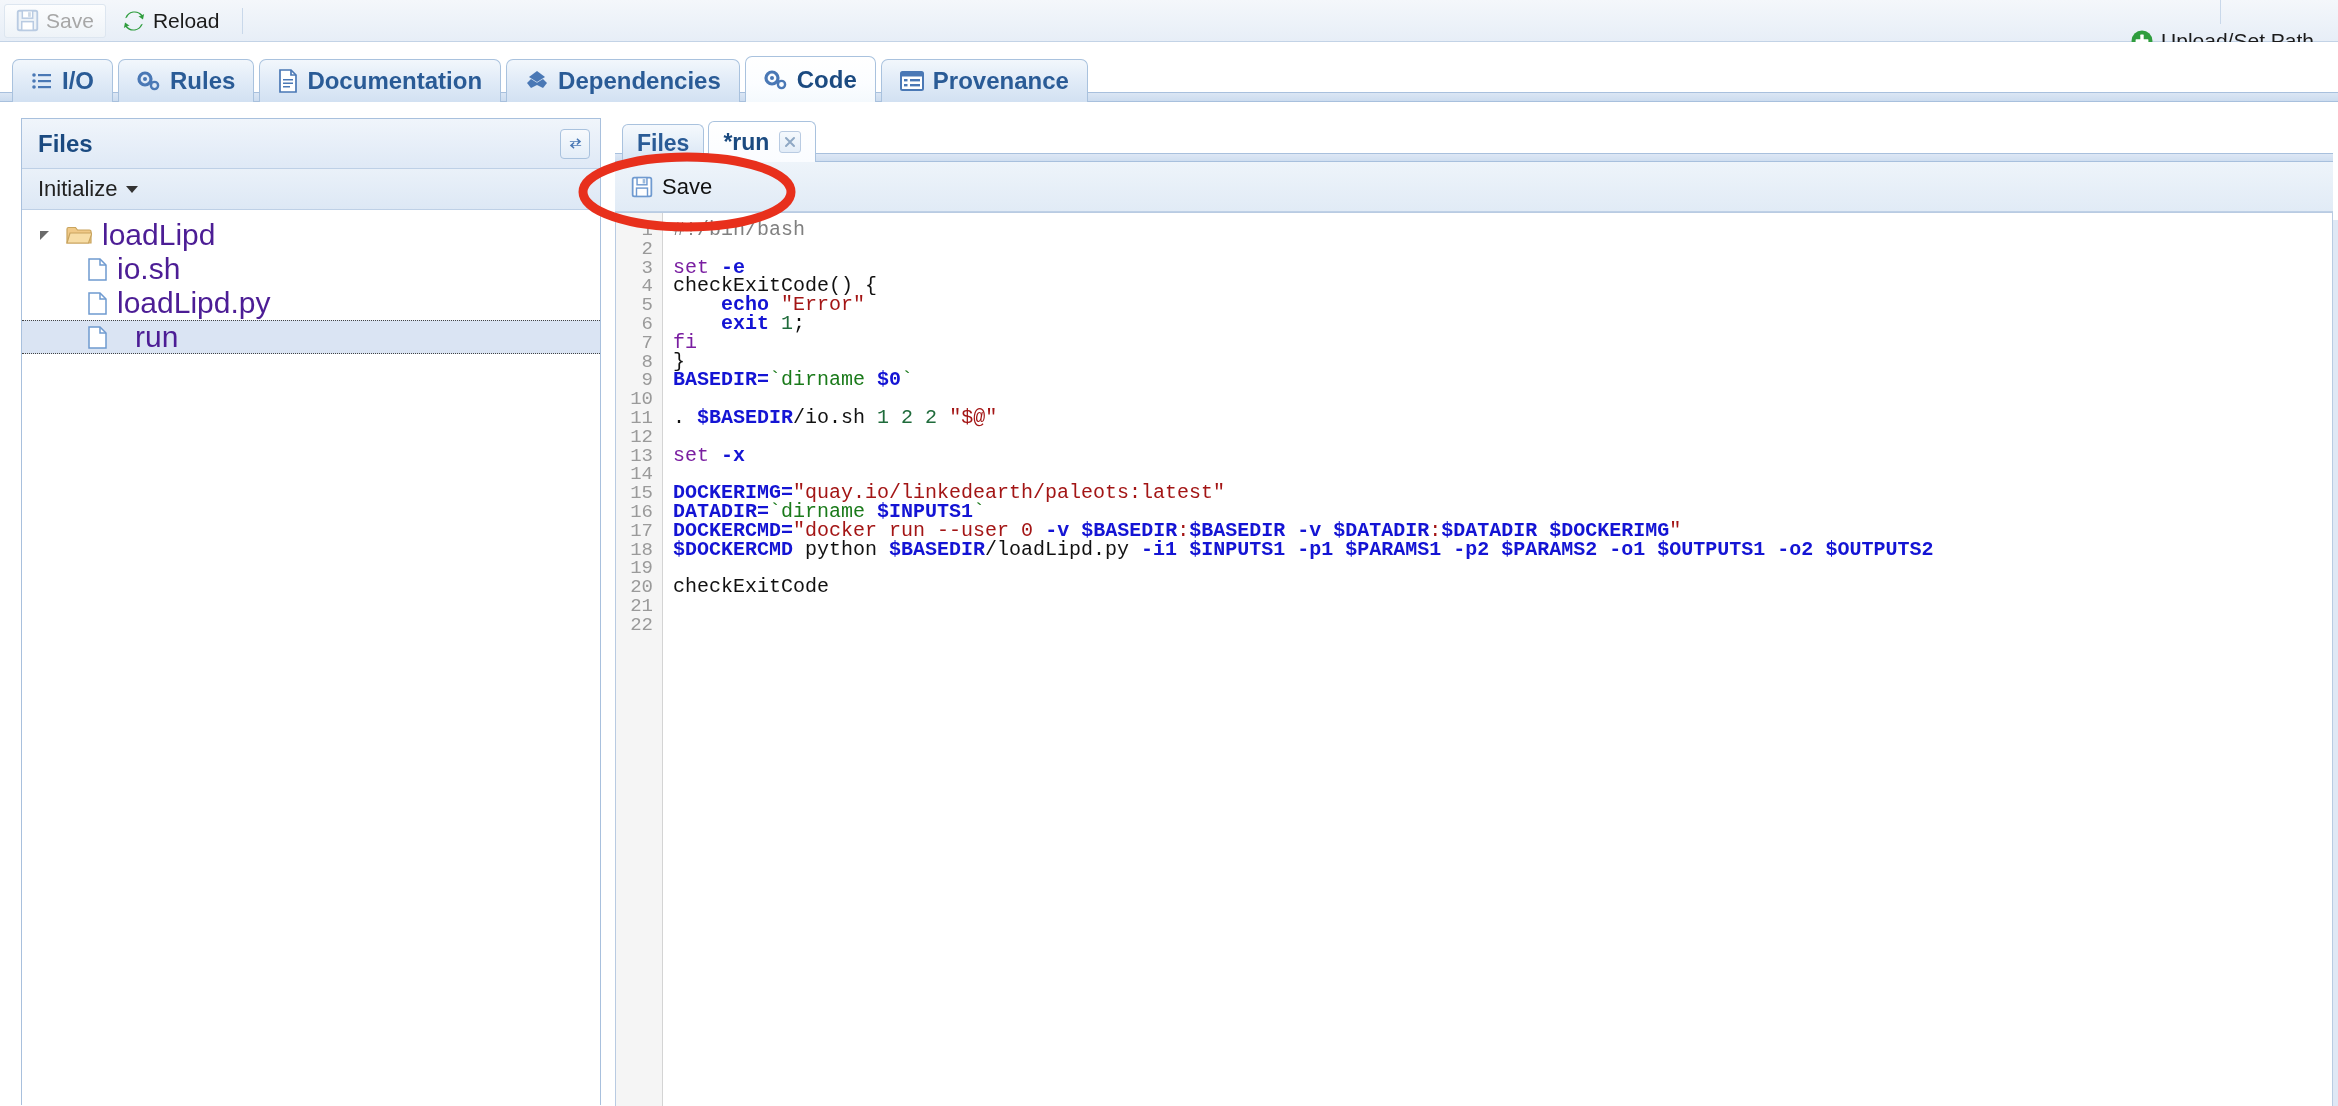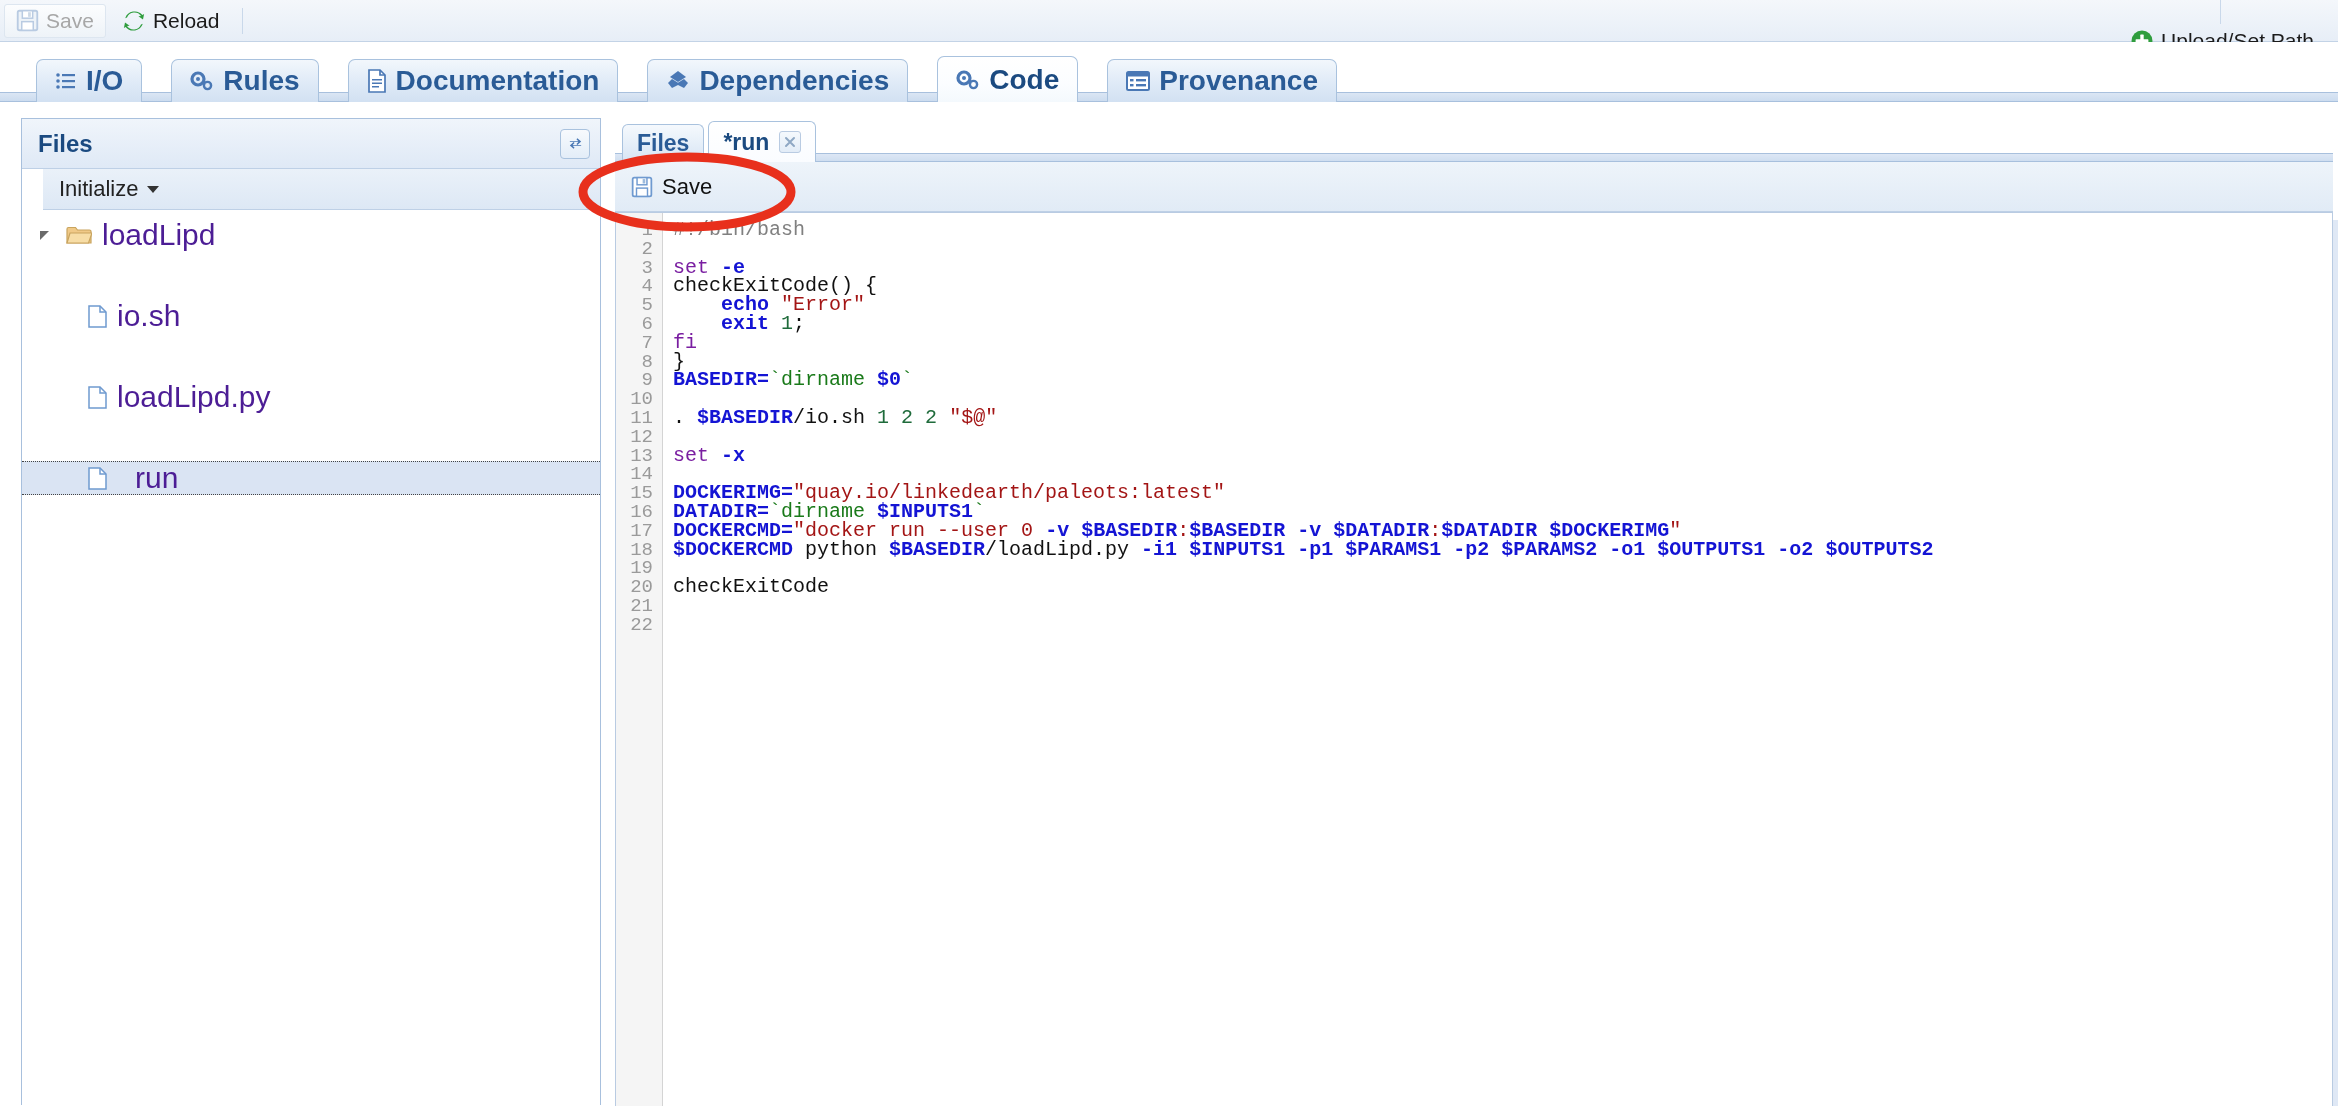--- a/index.html
+++ b/index.html
@@ -48,22 +48,22 @@
     background: linear-gradient(to bottom,#dbe6f4,#ccdcef);
     border-top: 1px solid #a8c0dd; border-bottom: 1px solid #a8c0dd;
   }
   .tab {
     position: relative; z-index: 2;
     display: flex; align-items: center; gap: 9px;
     height: 43px; padding: 0 18px;
     background: linear-gradient(to bottom,#f2f7fc 0%, #dfeaf7 55%, #d2e1f2 100%);
     border: 1px solid #a9c2de; border-bottom: none;
     border-radius: 7px 7px 0 0;
-    font-size: 28px; font-weight: bold; color: #2a5b96;
-    cursor: pointer; white-space: nowrap; margin-left: 24px;
+    font-size: 24px; font-weight: bold; color: #2a5b96;
+    cursor: pointer; white-space: nowrap;
   }
   .tab.active {
     background: linear-gradient(to bottom,#ffffff 0%,#fbfdff 60%,#f4f9fd 100%);
     color: #1b4a80;
     height: 46px;
   }
 
   
   .body-area { position: absolute; left: 8px; top: 110px; width: 2338px; height: 996px; background:#fff; }
 
@@ -81,36 +81,35 @@
   .files-refresh {
     margin-left: auto; width: 30px; height: 30px;
     background: linear-gradient(to bottom,#f7fafd,#e3edf8);
     border: 1px solid #a9c2de; border-radius: 4px;
     display: flex; align-items: center; justify-content: center; cursor: pointer;
   }
   .files-subbar {
     height: 41px; display: flex; align-items: center; padding-left: 16px;
     background: linear-gradient(to bottom,#eaf1f9 0%,#dde8f5 100%);
     border-bottom: 1px solid #bed0e6;
-    margin-left: 21px;
   }
   .init-menu { font-size: 22px; color: #222; cursor: pointer; display: flex; align-items: center; gap: 9px; }
   .caret-dn { width:0; height:0; border-left:6px solid transparent; border-right:6px solid transparent; border-top:7px solid #333; }
 
   .tree { padding-top: 8px; font-size: 30px; color: #4c1d95; }
   .tree-row {
     display: flex; align-items: center; height: 34px; padding-left: 18px;
     cursor: pointer; gap: 10px;
     border-top: 1px solid transparent; border-bottom: 1px solid transparent;
   }
   .tree-row.selected {
     background: #dae4f3;
     border-top: 1px dotted #444; border-bottom: 1px dotted #444; gap: 28px;
   }
-  .tree-row.lvl2 { padding-left: 66px; margin-top: 47px; }
+  .tree-row.lvl2 { padding-left: 66px; }
   .tw { width: 16px; display:flex; align-items:center; }
   .twisty { width:0;height:0;border-top:9px solid #6a6a6a;border-right:9px solid transparent; }
 
   
   .editor-region { position: absolute; left: 607px; top: 0; width: 1718px; height: 996px; }
 
   .ed-tabstrip {
     position: absolute; left: 0; top: 4px; width: 1718px; height: 48px;
     display: flex; align-items: flex-end; padding-left: 7px; gap: 4px;
   }

